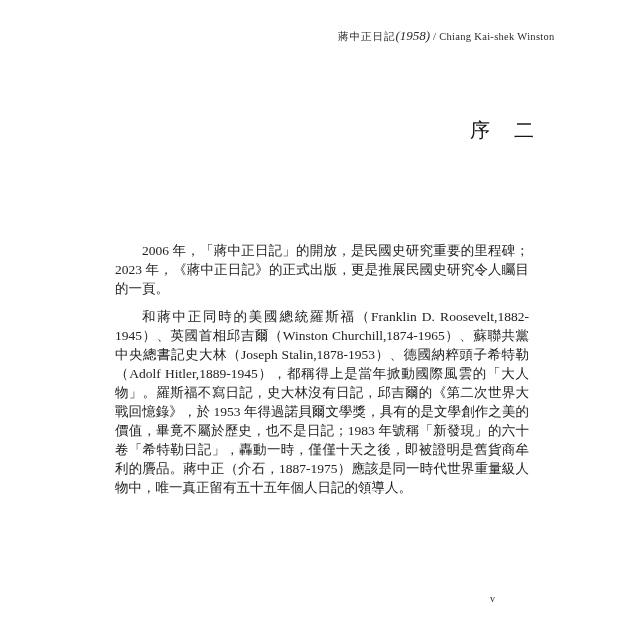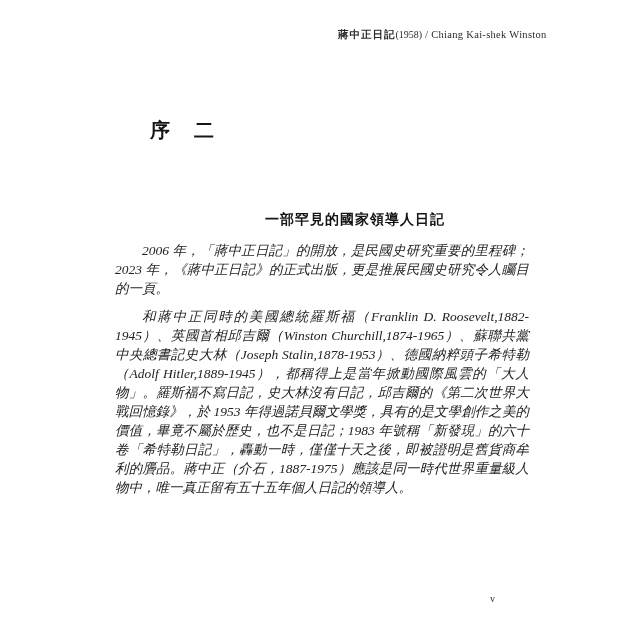--- a/index.html
+++ b/index.html
@@ -21,39 +21,40 @@
     top: 28px;
     left: 338px;
     width: 180px;
     text-align: center;
     font-size: 10.5px;
     letter-spacing: 0.3px;
     white-space: nowrap;
     color: #2a2a2a;
   }
   .running-head .cjk {
-    font-weight: bold;
+    font-weight: normal;
     letter-spacing: 1px;
   }
   .running-head .year {
-    font-size: 10px;
+    font-size: 13px;
     letter-spacing: 0;
+    font-style: italic;
   }
   .running-head .latin {
     font-size: 10.5px;
   }
   .page-title {
     position: absolute;
     top: 117px;
-    left: 126px;
+    left: 98px;
     width: 414px;
-    text-align: left;
+    text-align: right;
     transform: translateX(24px);
     font-size: 20px;
-    font-weight: bold;
+    font-weight: normal;
     letter-spacing: 2px;
     color: #151515;
   }
   .section-heading {
     position: absolute;
     top: 211px;
     left: 115px;
     width: 414px;
     text-align: center;
     transform: translateX(33px);
@@ -64,21 +65,20 @@
   }
   .body-text {
     position: absolute;
     top: 241px;
     left: 115px;
     width: 414px;
     font-size: 13.5px;
     line-height: 19px;
     text-align: justify;
     color: #222222;
-    font-style: italic;
   }
   .body-text p {
     margin: 0 0 9px 0;
     text-indent: 2em;
   }
   .page-number {
     position: absolute;
     top: 593px;
     left: 490px;
     font-size: 10px;
@@ -89,21 +89,20 @@
 <body>
 
 <div class="page">
 
   <div class="running-head">
     <span class="cjk">蔣中正日記</span><span class="year">(1958)</span><span class="latin"> / </span><span class="latin">Chiang Kai-shek Winston</span>
   </div>
 
   <div class="page-title">序　二</div>
 
-  <div class="section-heading">一部罕見的國家領導人日記</div>
 
   <div class="body-text">
     <p>2006 年，「蔣中正日記」的開放，是民國史研究重要的里程碑；2023 年，《蔣中正日記》的正式出版，更是推展民國史研究令人矚目的一頁。</p>
     <p>和蔣中正同時的美國總統羅斯福（Franklin D. Roosevelt,1882-1945）、英國首相邱吉爾（Winston Churchill,1874-1965）、蘇聯共黨中央總書記史大林（Joseph Stalin,1878-1953）、德國納粹頭子希特勒（Adolf Hitler,1889-1945），都稱得上是當年掀動國際風雲的「大人物」。羅斯福不寫日記，史大林沒有日記，邱吉爾的《第二次世界大戰回憶錄》，於 1953 年得過諾貝爾文學獎，具有的是文學創作之美的價值，畢竟不屬於歷史，也不是日記；1983 年號稱「新發現」的六十卷「希特勒日記」，轟動一時，僅僅十天之後，即被證明是舊貨商牟利的贗品。蔣中正（介石，1887-1975）應該是同一時代世界重量級人物中，唯一真正留有五十五年個人日記的領導人。</p>
   </div>
 
   <div class="page-number">v</div>
 
 </div>
 

